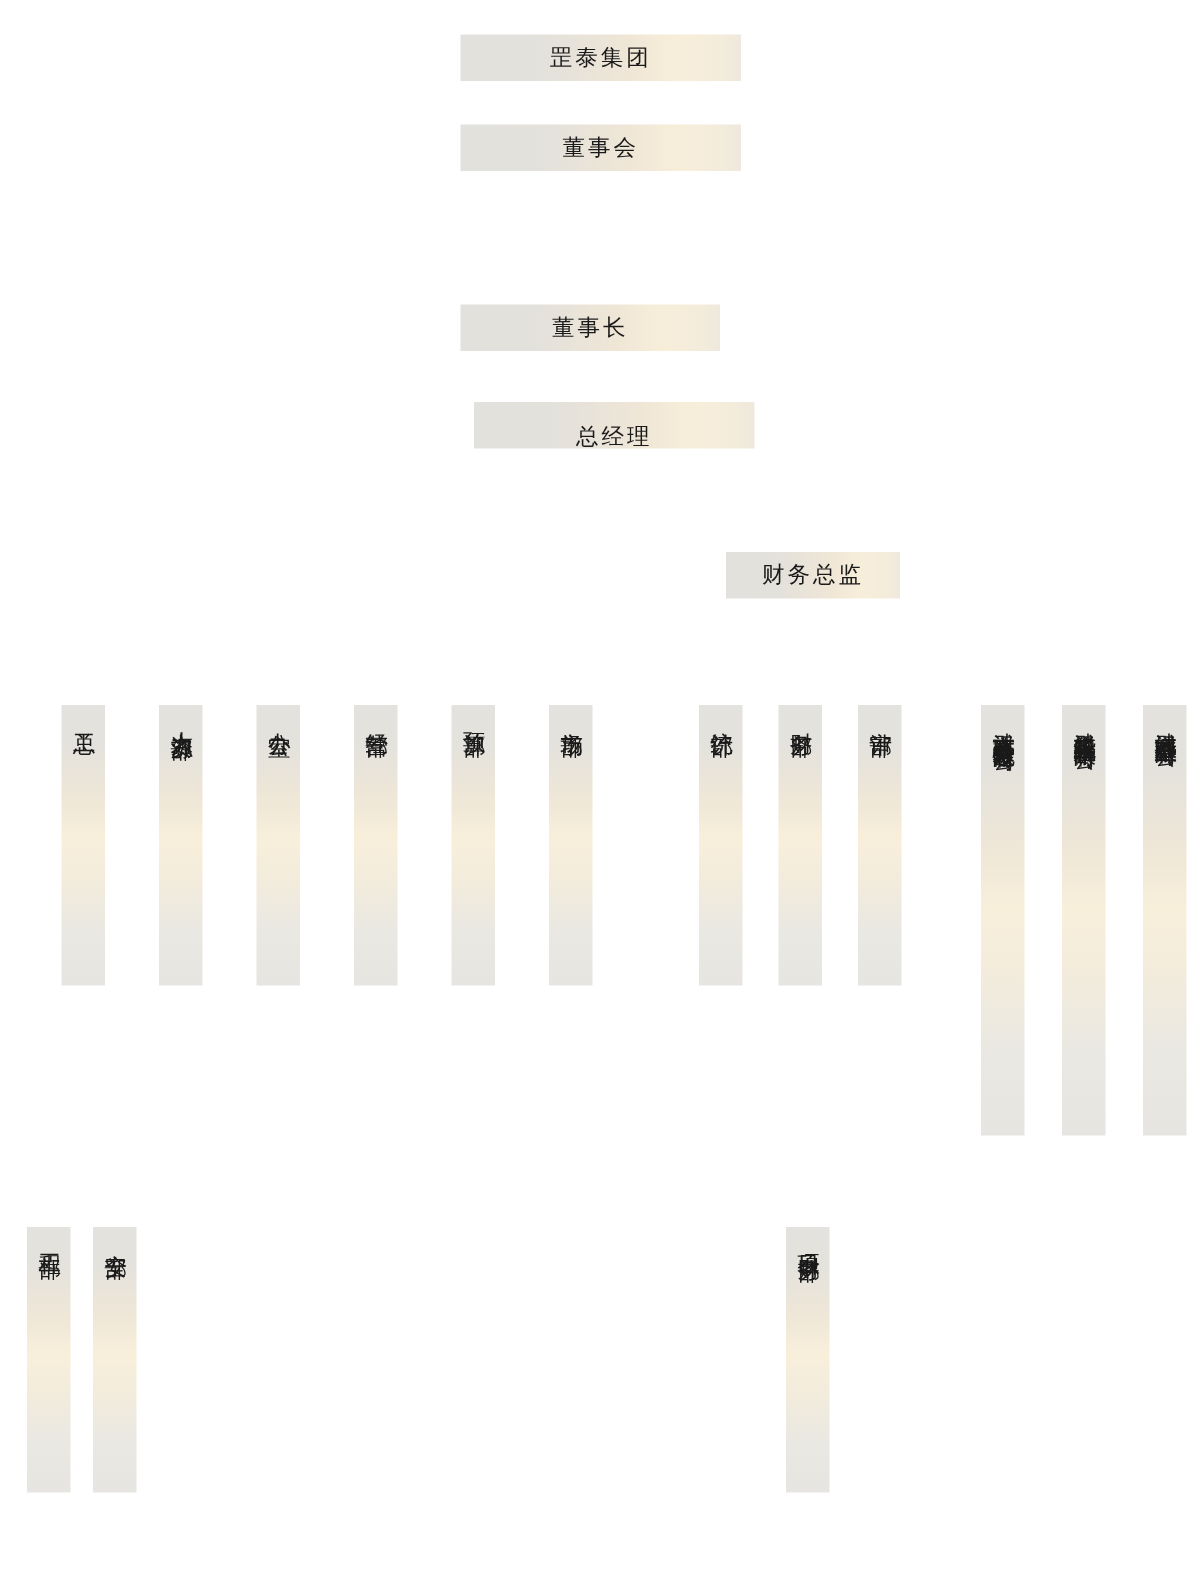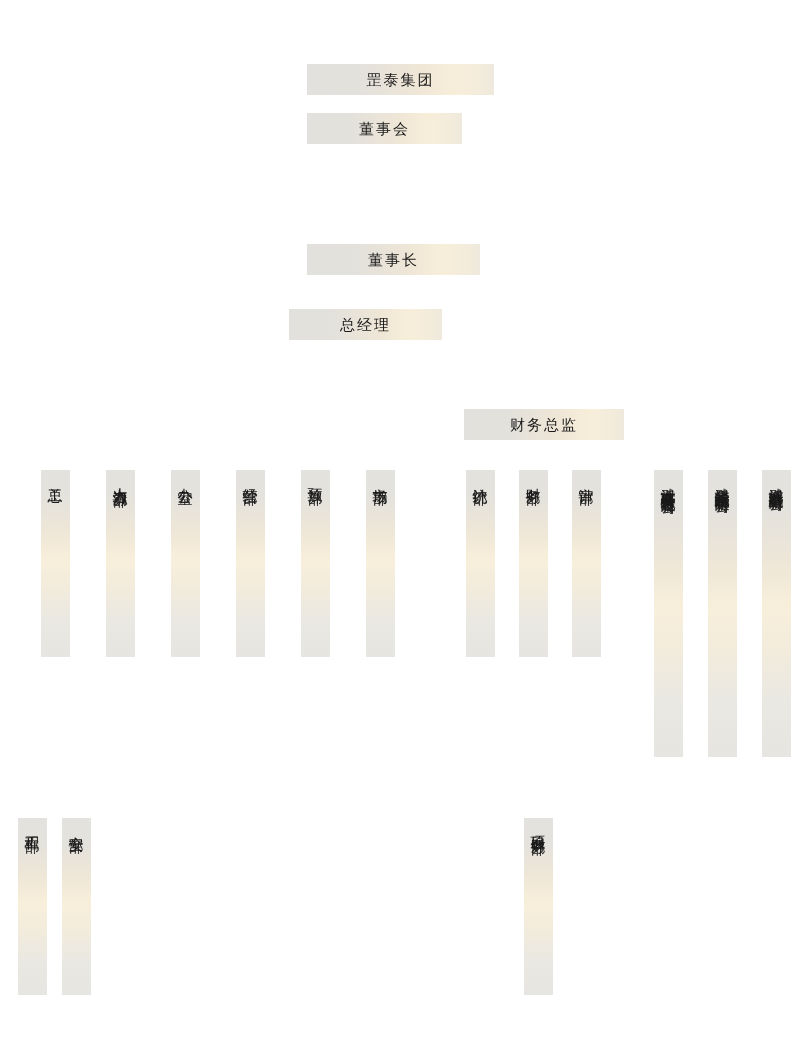--- a/index.html
+++ b/index.html
@@ -35,21 +35,20 @@
         #e2e1dd 0%,
         #e3e1dc 28%,
         #efe6d6 60%,
         #f7eeda 78%,
         #f4ecdb 92%,
         #eee9dd 100%);
     font-size: 15px;
     letter-spacing: 2px;
     line-height: 1;
     white-space: nowrap;
-    margin-top: 41px;
   }
 
   
   .node-v {
     position: absolute;
     box-sizing: border-box;
     background: linear-gradient(to bottom,
         #e3e2de 0%,
         #e4e2dd 14%,
         #efe7d7 34%,
@@ -72,30 +71,30 @@
     display: block;
   }
 </style>
 </head>
 <body>
 
 <div id="chart-root">
     <div class="node-h" style="left: 307px; top: 23px; width: 187px; height: 31px;">
       <span>罡泰集团</span>
     </div>
-    <div class="node-h" style="left: 307px; top: 72px; width: 155px; height: 31px;">
+    <div class="node-h" style="left: 307px; top: 83px; width: 187px; height: 31px;">
       <span>董事会</span>
     </div>
     <div class="node-h" style="left: 307px; top: 203px; width: 173px; height: 31px;">
       <span>董事长</span>
     </div>
-    <div class="node-h" style="left: 289px; top: 268px; width: 153px; height: 31px;">
+    <div class="node-h" style="left: 316px; top: 268px; width: 187px; height: 31px; align-items: flex-end;">
       <span>总经理</span>
     </div>
-    <div class="node-h" style="left: 464px; top: 368px; width: 160px; height: 31px;">
+    <div class="node-h" style="left: 484px; top: 368px; width: 116px; height: 31px;">
       <span>财务总监</span>
     </div>
     <div class="node-v" style="left: 41px; top: 470px; width: 29px; height: 187px;">
       <span class="vtext">总工</span>
     </div>
     <div class="node-v" style="left: 106px; top: 470px; width: 29px; height: 187px;">
       <span class="vtext">人力资源部</span>
     </div>
     <div class="node-v" style="left: 171px; top: 470px; width: 29px; height: 187px;">
       <span class="vtext">办公室</span>

